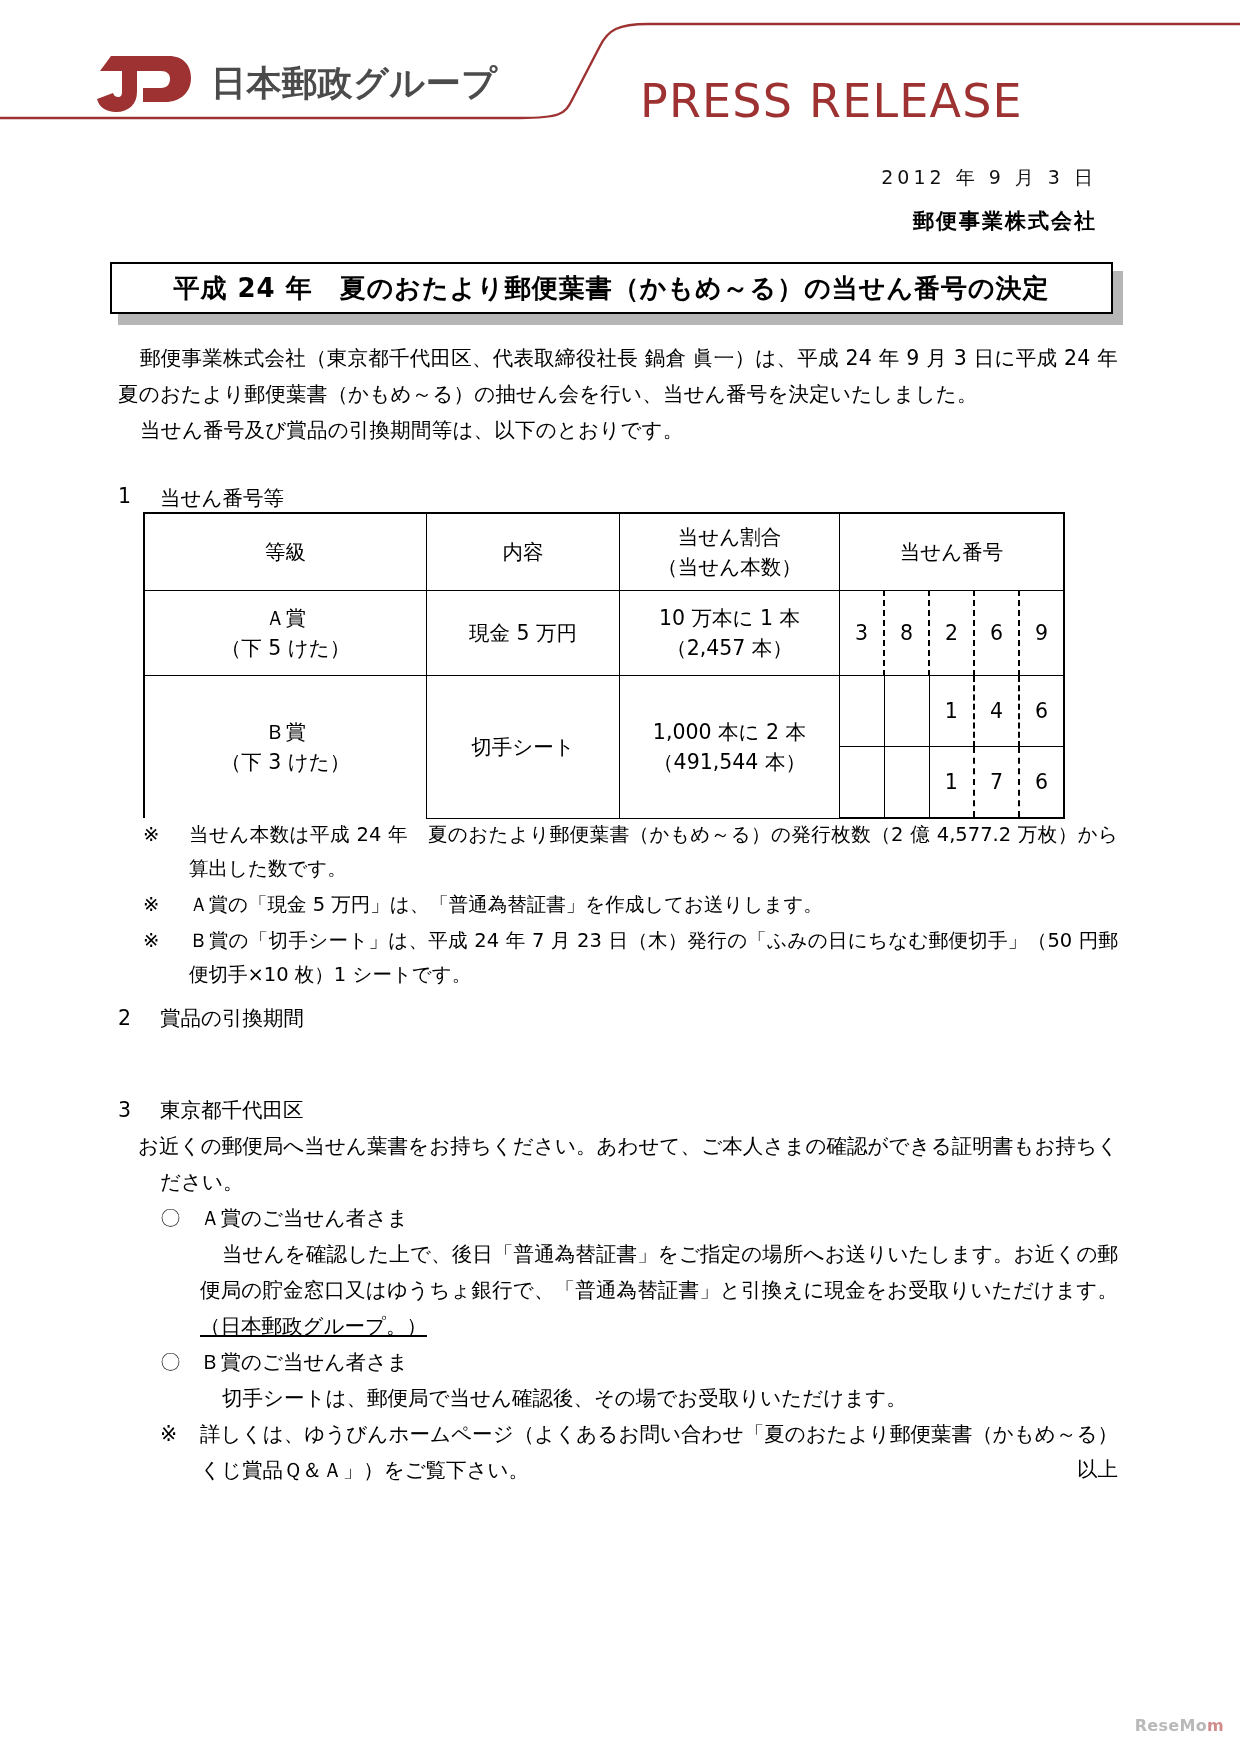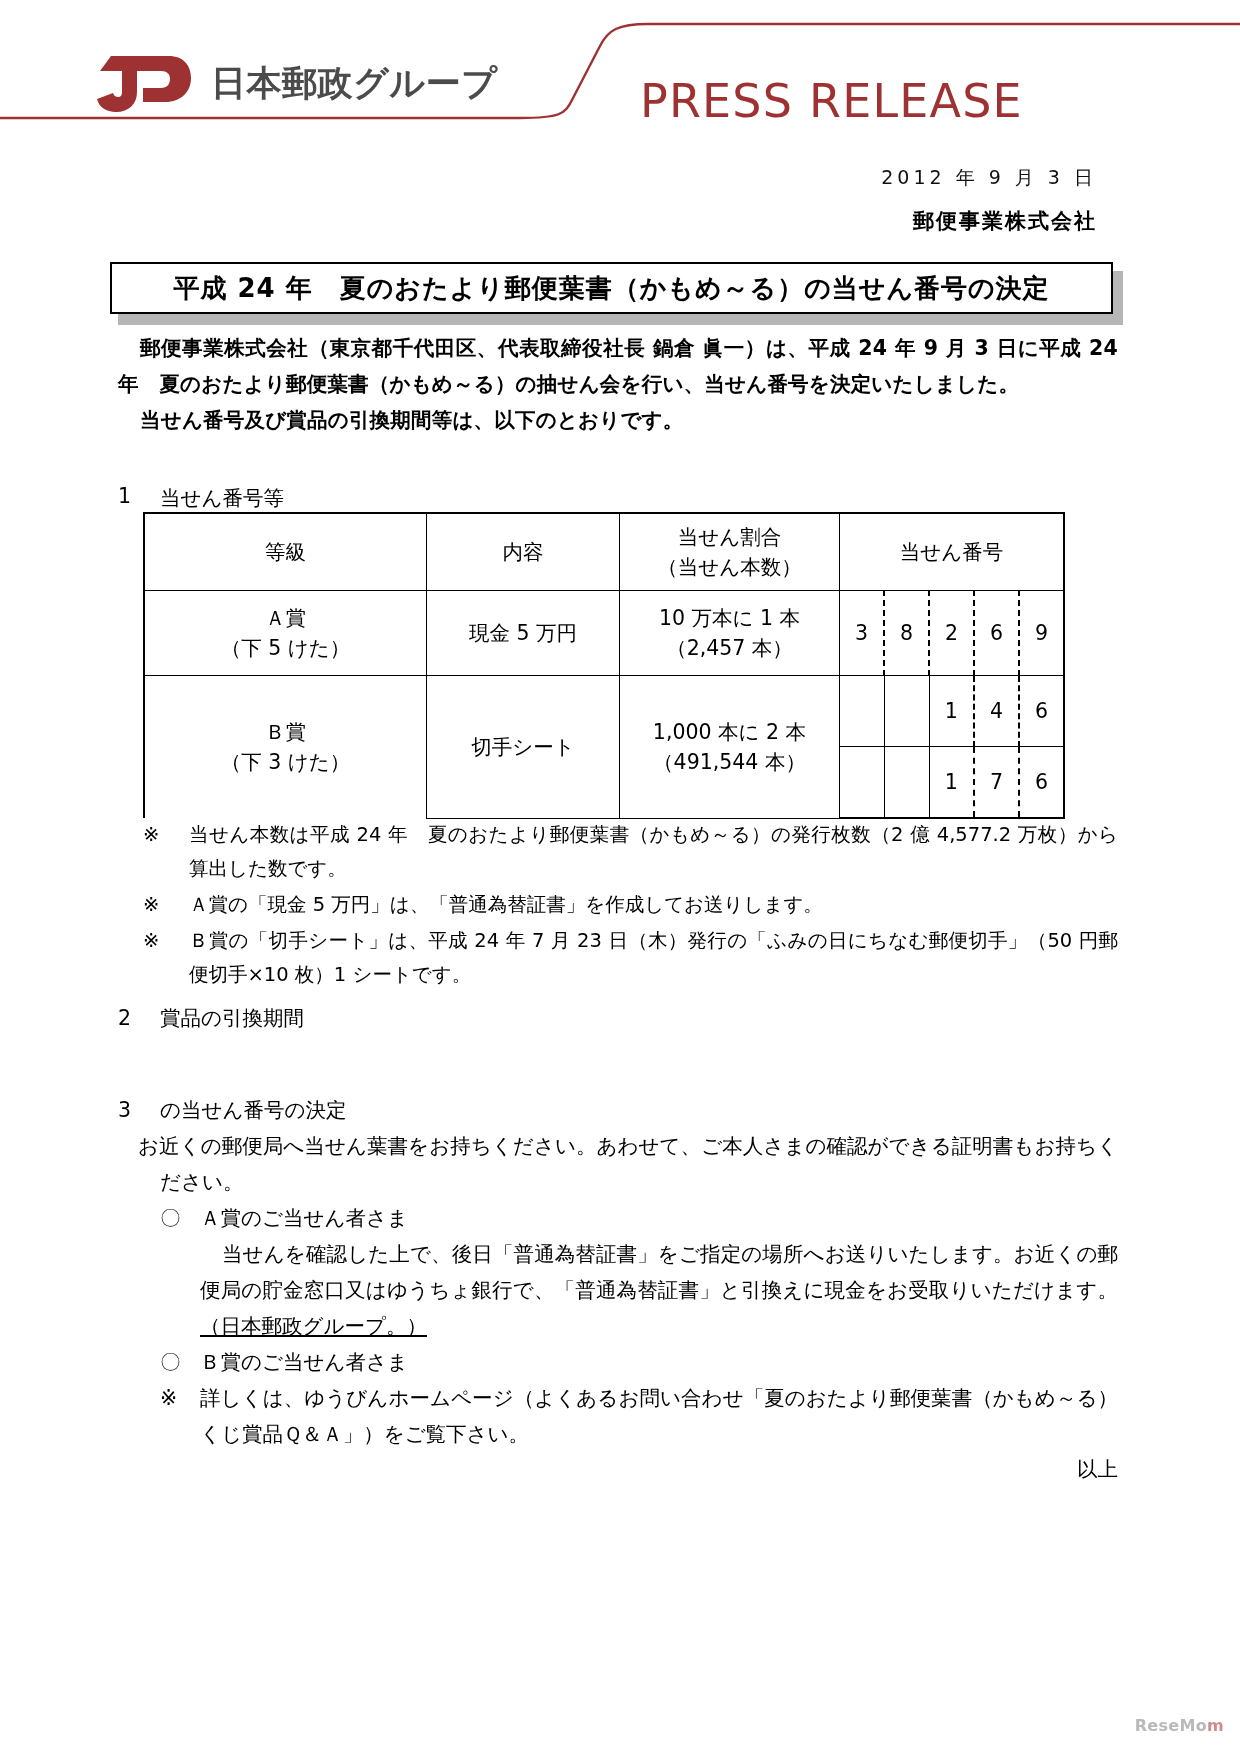--- a/index.html
+++ b/index.html
@@ -126,24 +126,23 @@
     font-size: 26px;
     font-weight: 700;
     letter-spacing: 1px;
     white-space: nowrap;
   }
 
   
   .body-area {
     position: absolute;
     left: 118px;
-    top: 330px;
+    top: 340px;
     width: 1000px;
     font-family: "DejaVu Sans", "Liberation Sans", sans-serif;
-    font-weight: bold;
   }
   p.para {
     margin: 0;
     font-size: 20.5px;
     line-height: 36px;
     text-align: justify;
     text-justify: inter-character;
     letter-spacing: 0.2px;
   }
   p.para.indent { text-indent: 22px; }
@@ -393,37 +392,38 @@
   <div class="block" style="left:118px; top:1000px;">
     <div class="row-line">
       <span class="num-col">2</span>
       <span class="txt-col">賞品の引換期間</span>
     </div>
   </div>
 
   <div class="block" style="left:118px; top:1092px;">
     <div class="row-line">
       <span class="num-col">3</span>
-      <span class="txt-col">の当せん番号の決定</span>
+      <span class="txt-col">東京都千代田区</span>
     </div>
 
     <div class="justify" style="margin-left:42px; text-indent:-22px; padding-left:0;">お近くの郵便局へ当せん葉書をお持ちください。あわせて、ご本人さまの確認ができる証明書もお持ちください。</div>
 
     <div class="bullet-row">
       <span class="bullet-mark">〇</span>
       <span>Ａ賞のご当せん者さま</span>
     </div>
     <div class="justify" style="margin-left:82px; text-indent:22px;">
       <span>当せんを確認した上で、後日「普通為替証書」をご指定の場所へお送りいたします。お近くの郵便局の貯金窓口又はゆうちょ銀行で、「普通為替証書」と引換えに現金をお受取りいただけます。</span><span class="underline-txt">（日本郵政グループ。）</span>
     </div>
 
     <div class="bullet-row">
       <span class="bullet-mark">〇</span>
       <span>Ｂ賞のご当せん者さま</span>
     </div>
+    <div class="justify" style="margin-left:82px; text-indent:22px;">切手シートは、郵便局で当せん確認後、その場でお受取りいただけます。</div>
 
     <div class="bullet-row justify" style="margin-left:42px;">
       <span class="bullet-mark">※</span>
       <span style="flex:1;">詳しくは、ゆうびんホームページ（よくあるお問い合わせ「夏のおたより郵便葉書（かもめ～る）くじ賞品Ｑ＆Ａ」）をご覧下さい。</span>
     </div>
   </div>
 
   <div class="closing" style="top:1455px;">以上</div>
 
   <div class="watermark">

